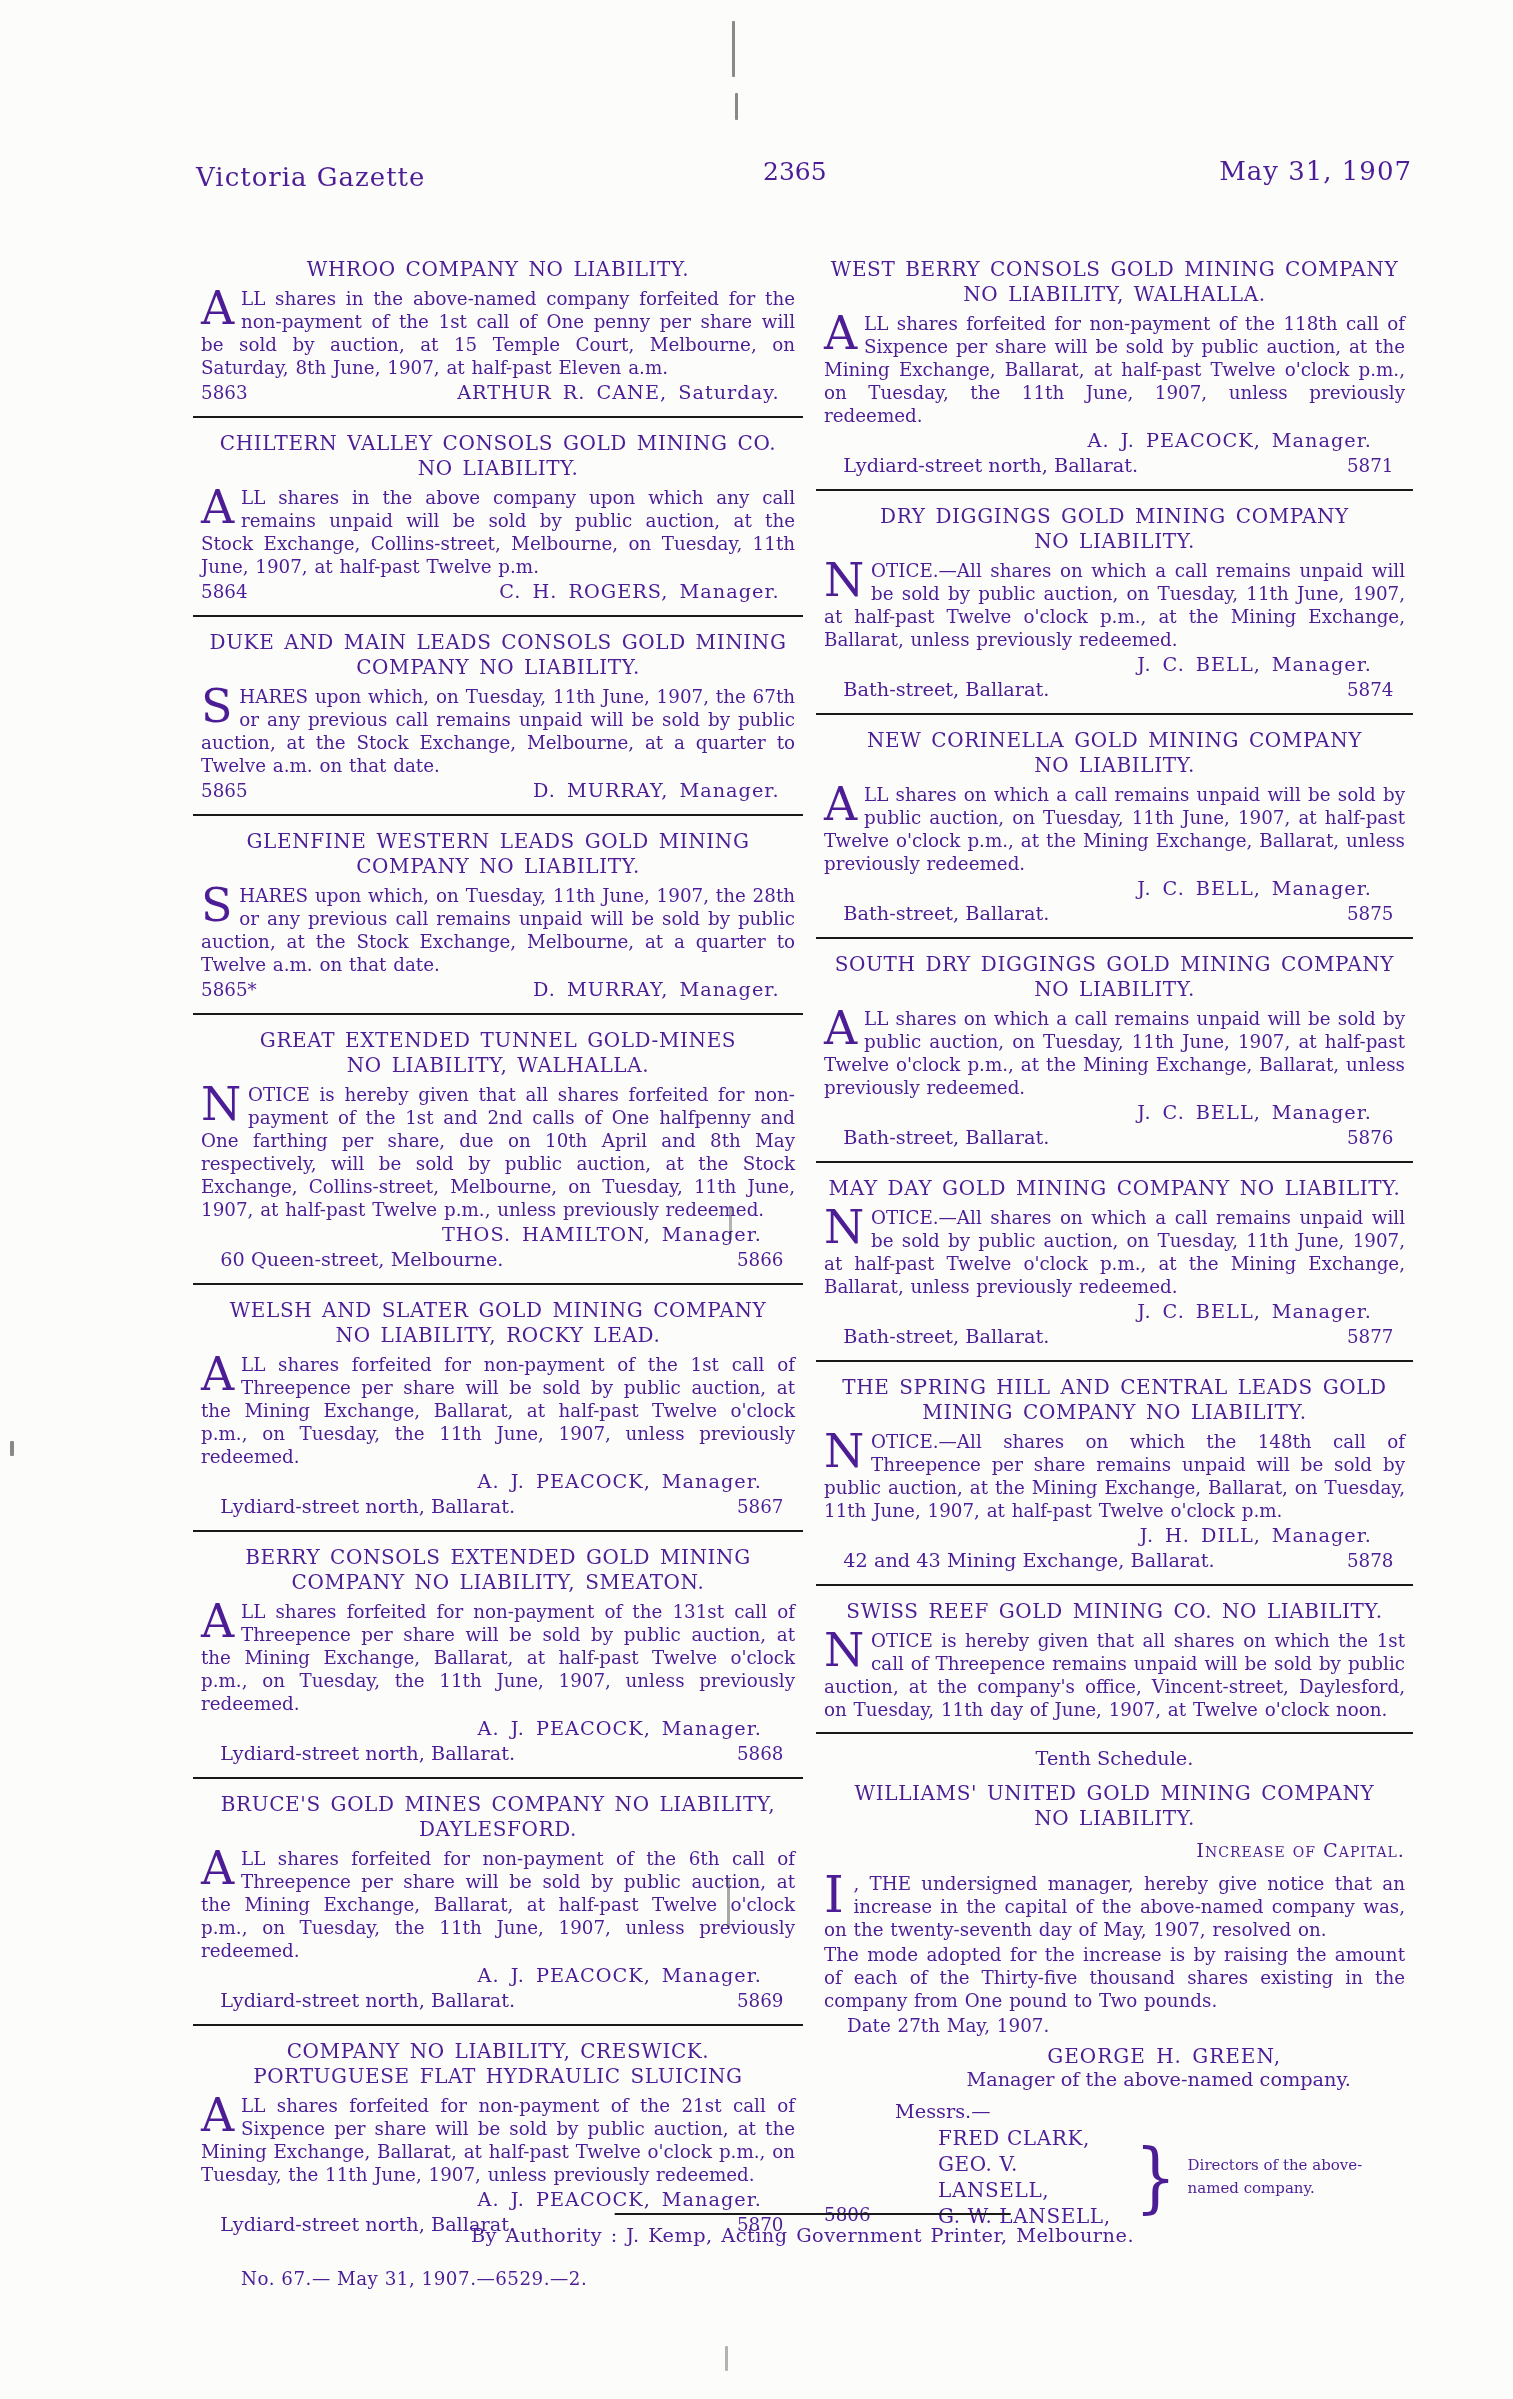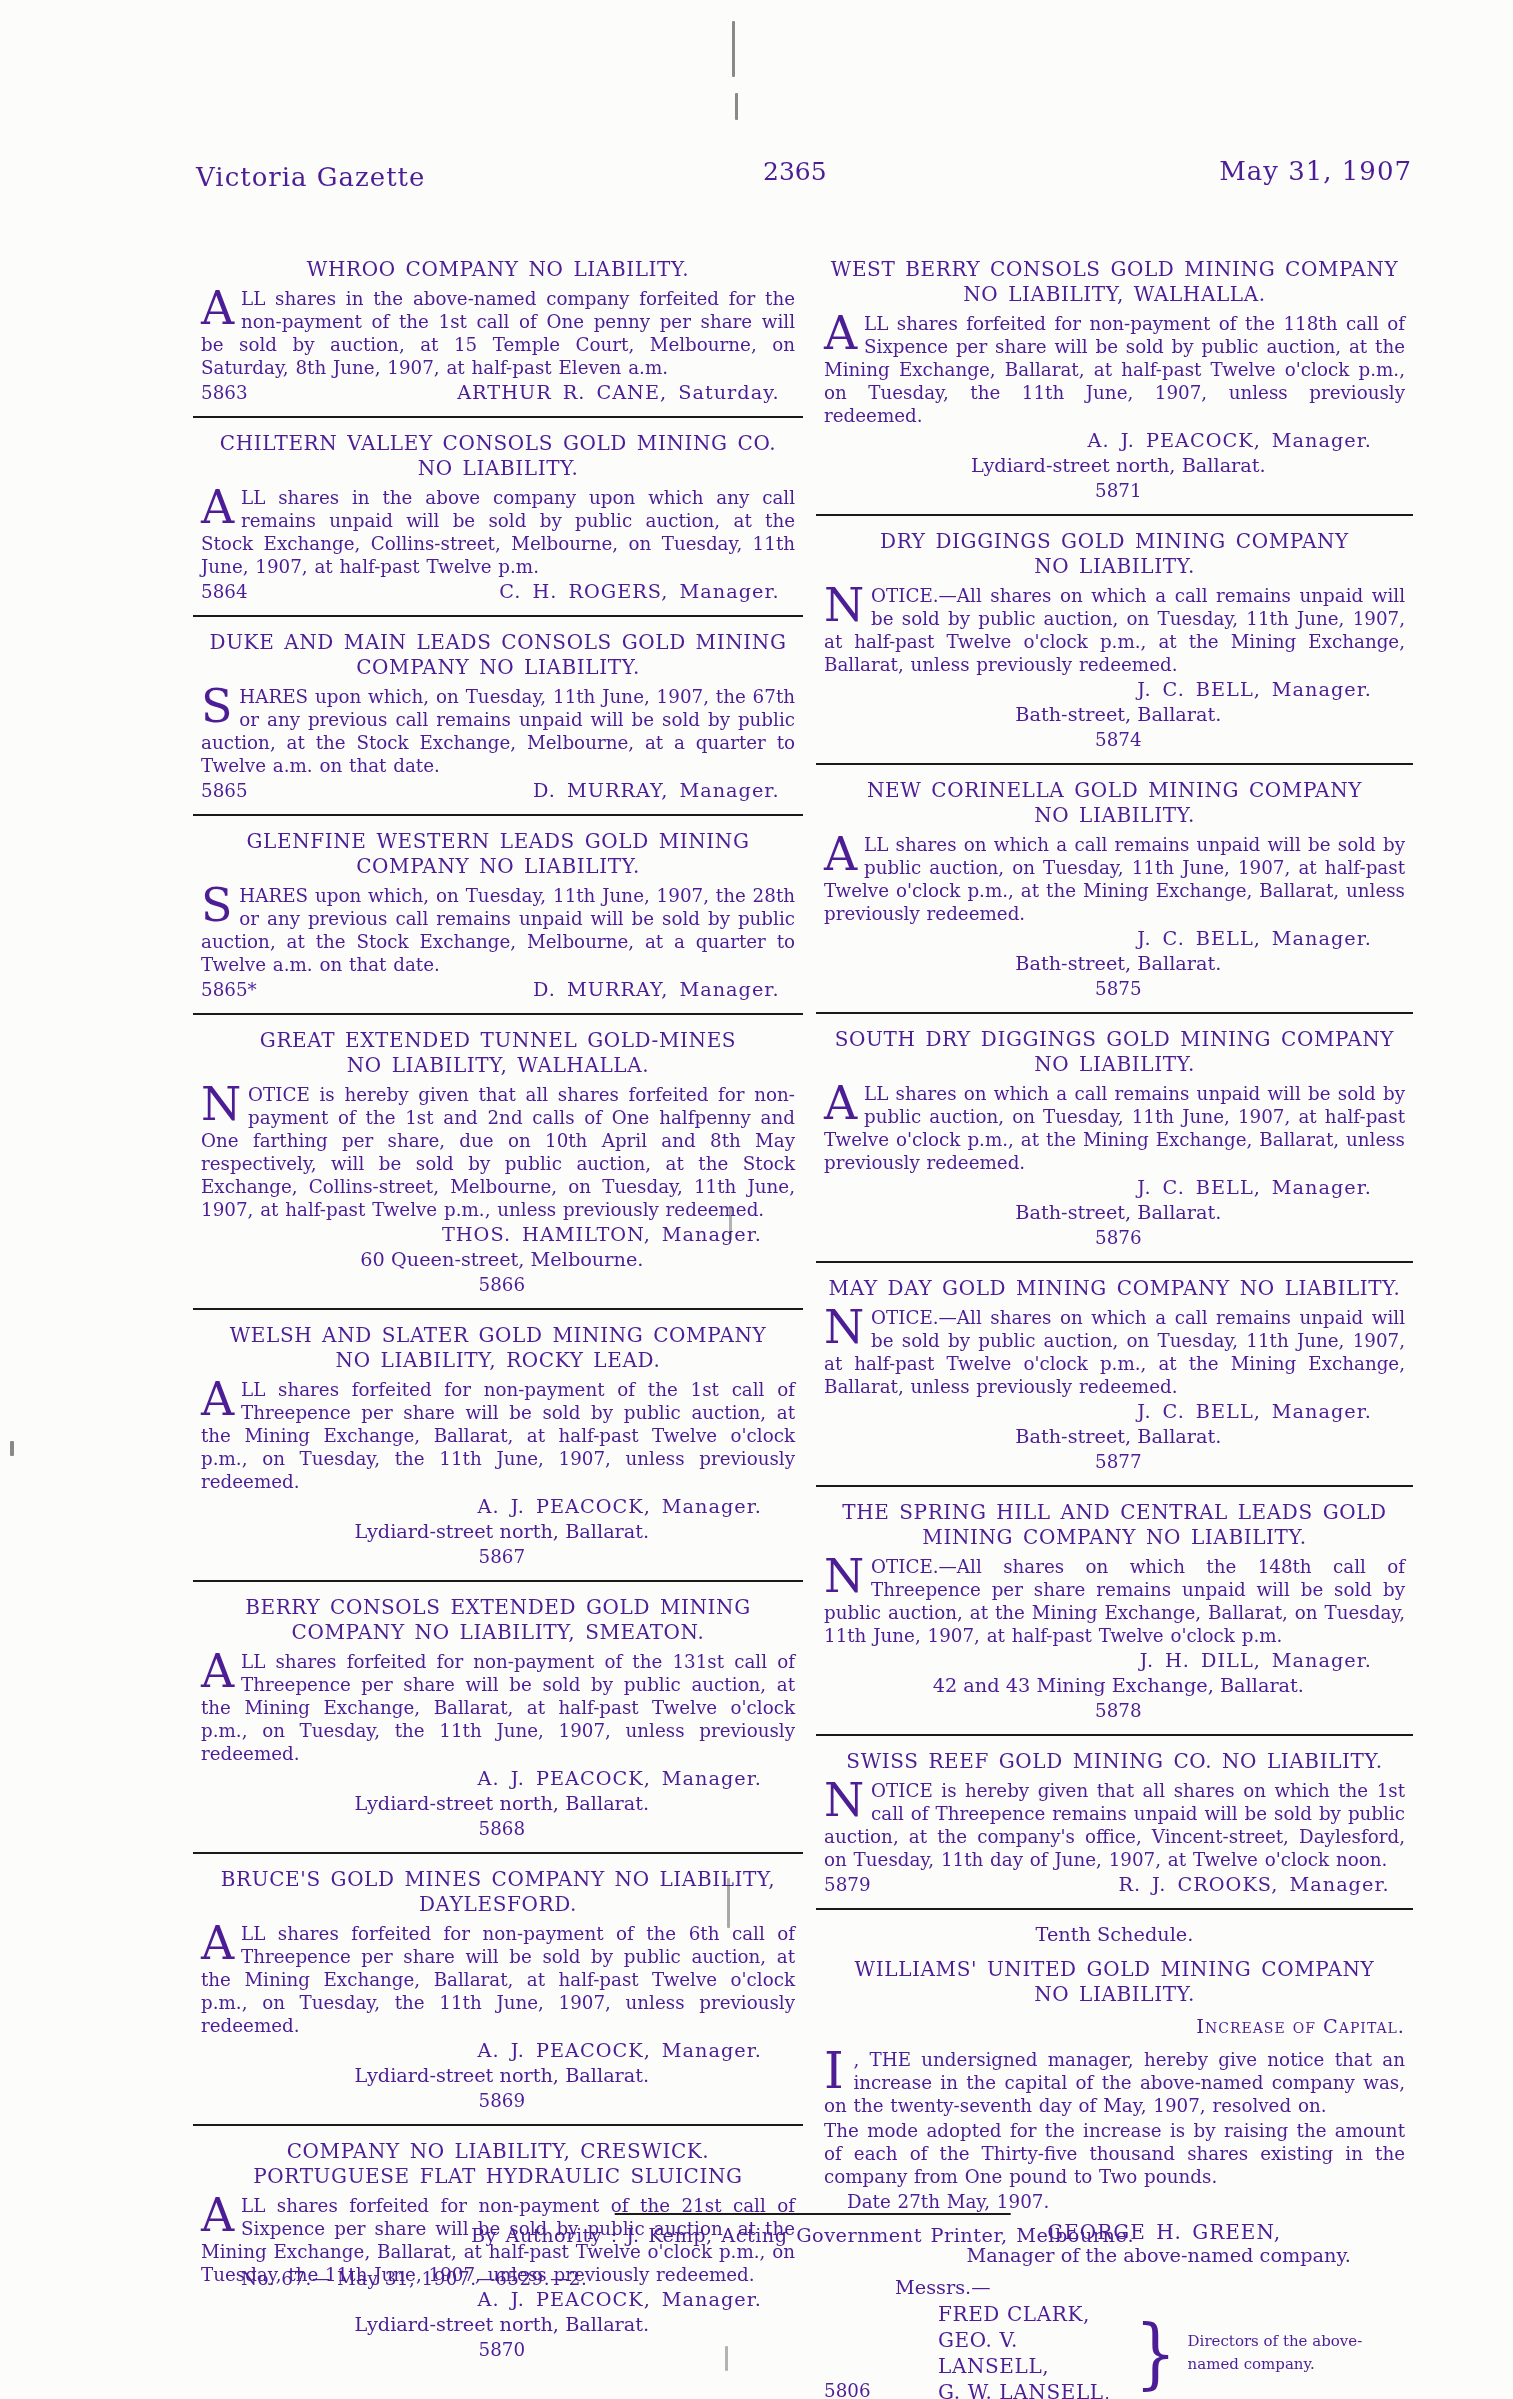--- a/index.html
+++ b/index.html
@@ -32,22 +32,22 @@
   .n-body.indent{text-indent:23px;}
   .para{margin-top:1.9px;}
   .dropcap{float:left;font-size:46px;line-height:37px;padding:2.9px 6.8px 0 0;}
   .dropcap-i{font-size:50px;line-height:41px;padding-right:9.7px;}
   .sig-row{display:flex;justify-content:space-between;align-items:baseline;
            font-size:19.3px;line-height:25px;margin-top:1px;}
   .sig-row .num{font-size:18.3px;}
   .sig-row .sig{letter-spacing:1px;word-spacing:3.9px;padding-right:15.4px;}
   .sig-line{text-align:right;font-size:19.3px;letter-spacing:1px;word-spacing:3.9px;
             line-height:25px;padding-right:33px;margin-top:1px;}
-  .addr-row{display:flex;justify-content:space-between;align-items:center;
-            font-size:19.3px;line-height:25px;padding:0 11.6px 0 19.3px;flex-direction:column;}
+  .addr-row{display:flex;justify-content:space-between;align-items:flex-end;
+            font-size:19.3px;line-height:25px;padding:0 11.6px 0 19.3px;}
   .addr-row .num{font-size:18.3px;}
   
   .sig-name{text-align:right;font-size:20px;letter-spacing:1px;word-spacing:2.9px;
             padding-right:124px;margin-top:7.7px;}
   .sig-role{text-align:right;font-size:19.3px;padding-right:54px;line-height:24px;}
   .messrs{padding-left:71px;font-size:19.3px;margin-top:7.7px;}
   .dir-row{position:relative;display:flex;align-items:center;margin-left:114px;margin-top:1.9px;}
   .dir-row .num-abs{position:absolute;left:-114px;bottom:3.9px;font-size:18.3px;}
   .dir-names{font-size:20px;letter-spacing:0.6px;line-height:26px;}
   .brace{font-size:77px;line-height:77px;font-weight:200;margin:0 7.7px 0 3.9px;
@@ -261,24 +261,20 @@
           <span class="addr">42 and 43 Mining Exchange, Ballarat.</span>
           <span class="num">5878</span>
         </div>
       </article>
       <div class="rule"></div>
       <article class="notice">
         <h3 class="n-title">
           <div class="t-line">SWISS REEF GOLD MINING CO. NO LIABILITY.</div>
         </h3>
         <p class="n-body"><span class="dropcap">N</span><span>OTICE is hereby given that all shares on which the 1st call of Threepence remains unpaid will be sold by public auction, at the company's office, Vincent-street, Daylesford, on Tuesday, 11th day of June, 1907, at Twelve o'clock noon.</span></p>
-        <div class="sig-row">
-          <span class="num">5879</span>
-          <span class="sig">R. J. CROOKS, Manager.</span>
-        </div>
       </article>
       <div class="rule"></div>
       <article class="notice">
         <div class="sched-head">Tenth Schedule.</div>
         <h3 class="n-title">
           <div class="t-line">WILLIAMS' UNITED GOLD MINING COMPANY</div>
           <div class="t-line">NO LIABILITY.</div>
         </h3>
         <div class="subhead">Increase of Capital.</div>
         <p class="n-body para"><span class="dropcap dropcap-i">I</span><span>, THE undersigned manager, hereby give notice that an increase in the capital of the above-named company was, on the twenty-seventh day of May, 1907, resolved on.</span></p>

